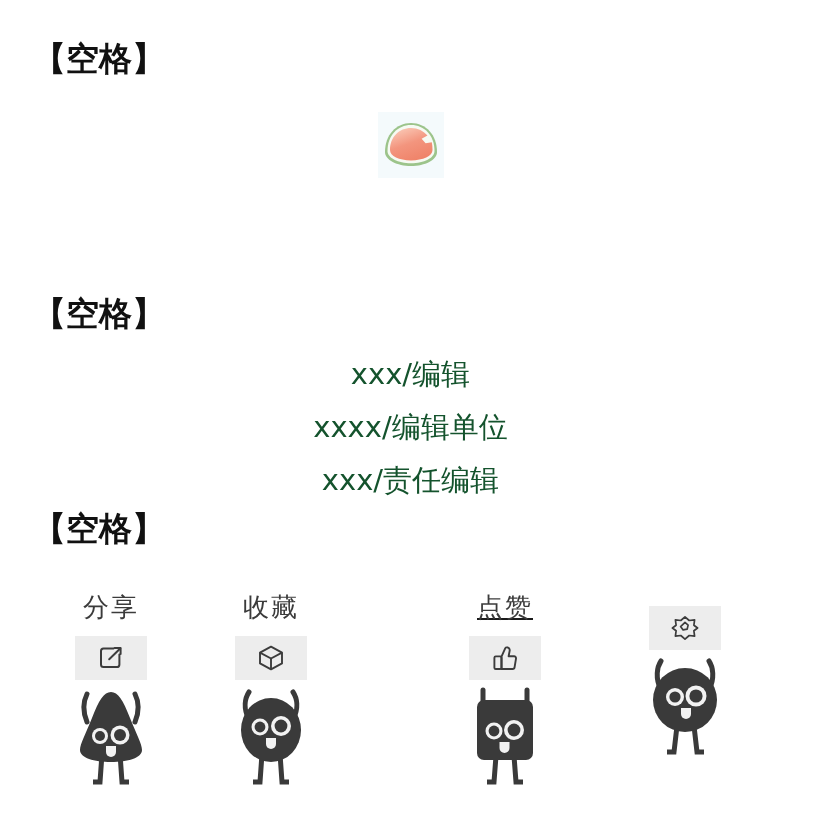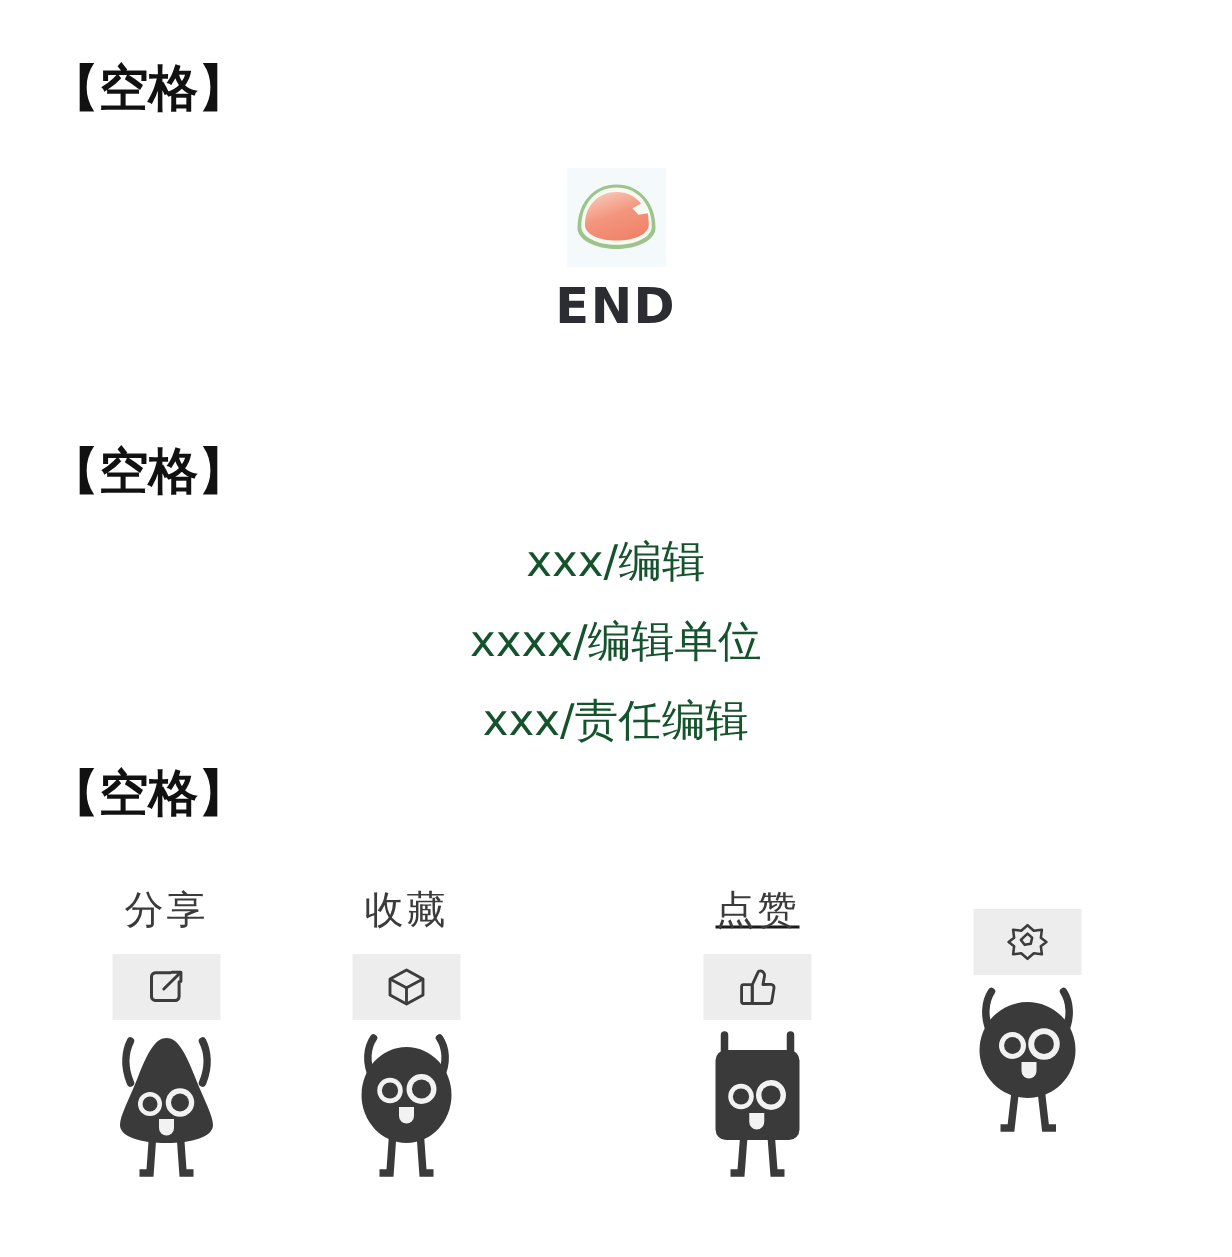--- a/index.html
+++ b/index.html
@@ -140,21 +140,20 @@
           </linearGradient>
         </defs>
 
         <path d="M7 40 C7 23 18 11 33 11 C48 11 59 23 59 40 C59 48 47 54 33 54 C19 54 7 48 7 40 Z" fill="#9cc48b"></path>
 
         <path d="M9.5 39 C9.5 23.5 19.5 13 33 13 C46.5 13 56.5 23.5 56.5 39 C56.5 46 46 51.2 33 51.2 C20 51.2 9.5 46 9.5 39 Z" fill="#f6faf3"></path>
 
         <path d="M12 38 C12 25 21 16 33 16 C40 16 45.5 19 49.5 23.6 L43.6 26.8 L47.6 31.2 L53.8 30.2 C54.3 32.6 54.5 35.2 54.5 38 C54.5 44 45 48.4 33 48.4 C21 48.4 12 44 12 38 Z" fill="url(#melonGrad)"></path>
       </svg>
     </div>
-    <div class="end-label">END</div>
   </div>
 
   <div class="placeholder-marker" id="marker-2">【空格】</div>
 
   <div class="credits">
     <div class="credit-line">xxx/编辑</div>
     <div class="credit-line">xxxx/编辑单位</div>
     <div class="credit-line">xxx/责任编辑</div>
   </div>
 

